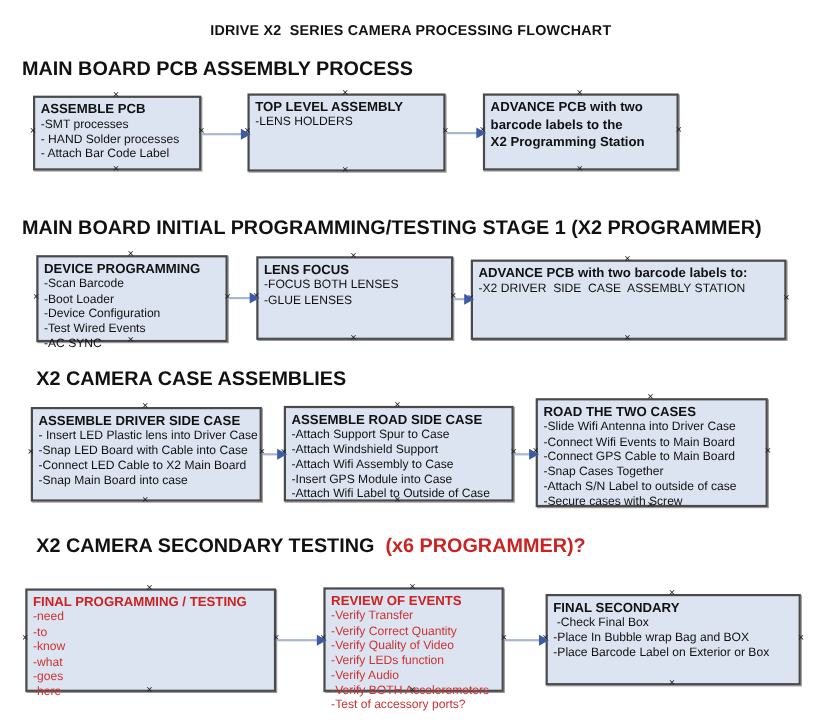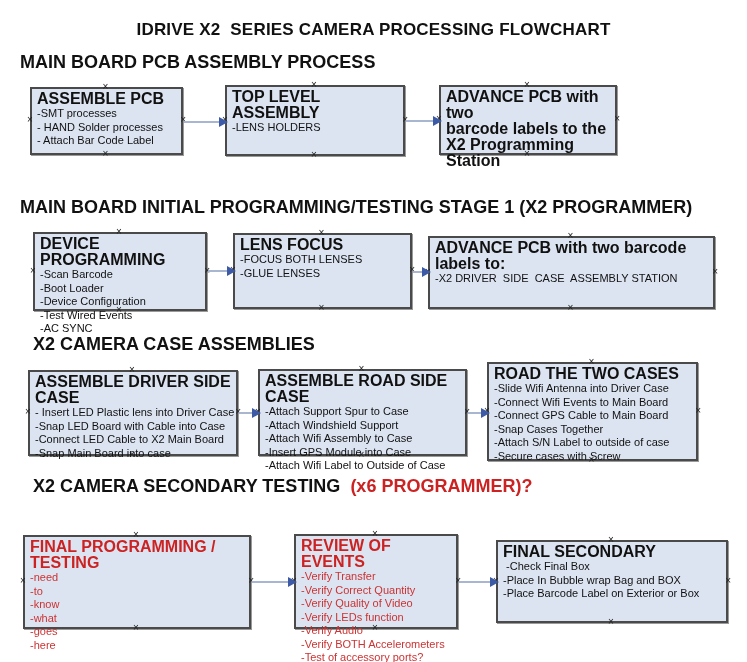--- a/index.html
+++ b/index.html
@@ -2,36 +2,36 @@
 <html><head>
 <meta charset="utf-8">
 <style>
   html,body{margin:0;padding:0;}
   body{
     width:747px;height:662px;position:relative;background:#ffffff;
     font-family:"Liberation Sans", sans-serif;color:#111;overflow:hidden;
   }
   .page-title{
     position:absolute;top:20px;left:0;width:747px;text-align:center;
-    font-size:17px;font-weight:bold;letter-spacing:.2px;white-space:pre;
+    font-size:13px;font-weight:bold;letter-spacing:.2px;white-space:pre;
   }
   .section-header{
     position:absolute;font-size:18px;font-weight:bold;white-space:pre;
   }
   .s1{left:20px;top:52px}
   .s2{left:20px;top:197px}
   .s3{left:33px;top:334px}
-  .s4{left:33px;top:476px}
+  .s4{left:33px;top:486px}
   .red-part{color:#cc2222;}
   .box{
     position:absolute;background:#dce4f1;border:2px solid #4a4a4a;
     box-shadow:1px 1px 0 #9a9a9a;box-sizing:border-box;
     padding:2px 4px 0 5px;overflow:visible;
   }
-  .box-title{font-size:16px;font-weight:bold;line-height:16px;white-space:pre-line;}
+  .box-title{font-size:12px;font-weight:bold;line-height:16px;white-space:pre-line;}
   .box-lines{font-size:11px;line-height:13.5px;}
   .box-lines .line{white-space:pre;}
   .box-red .box-title{color:#cc2222;}
   .box-red .box-lines{color:#cc3333;}
   .b11{left:30px;top:87px;width:153px;height:68px}
   .b12{left:225px;top:85px;width:180px;height:71px}
   .b13{left:439px;top:85px;width:178px;height:70px}
   .b21{left:33px;top:232px;width:174px;height:79px}
   .b22{left:233px;top:233px;width:179px;height:76px}
   .b23{left:428px;top:236px;width:287px;height:73px}

